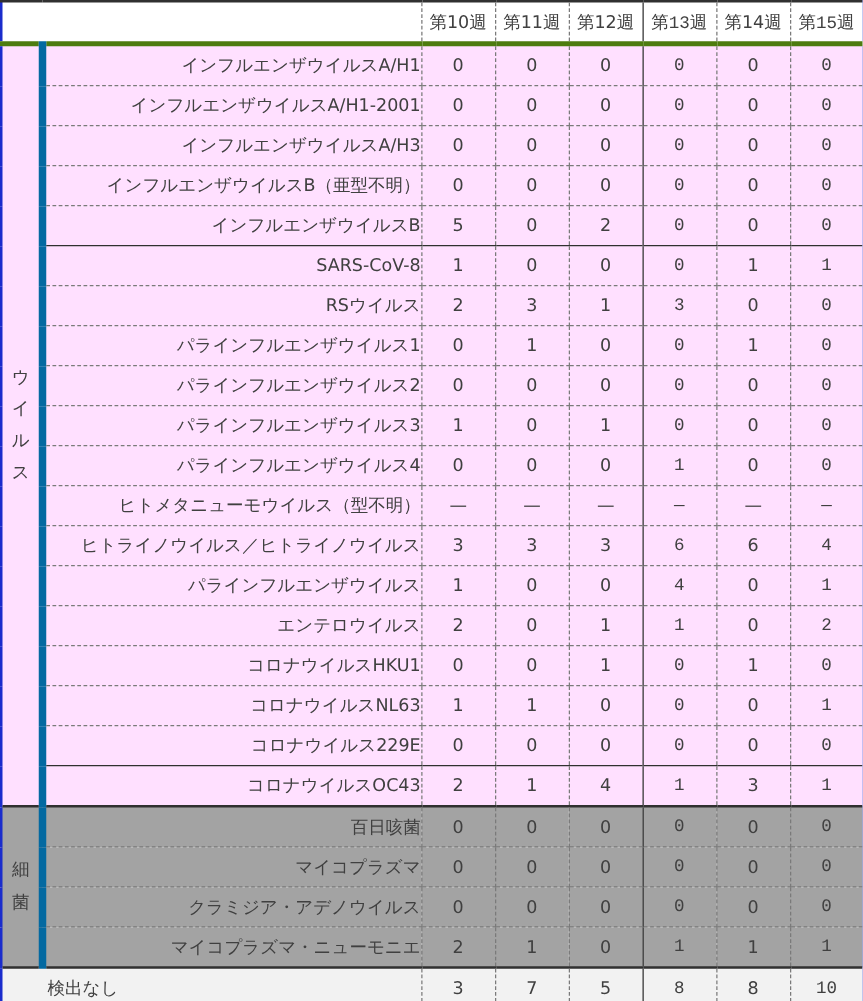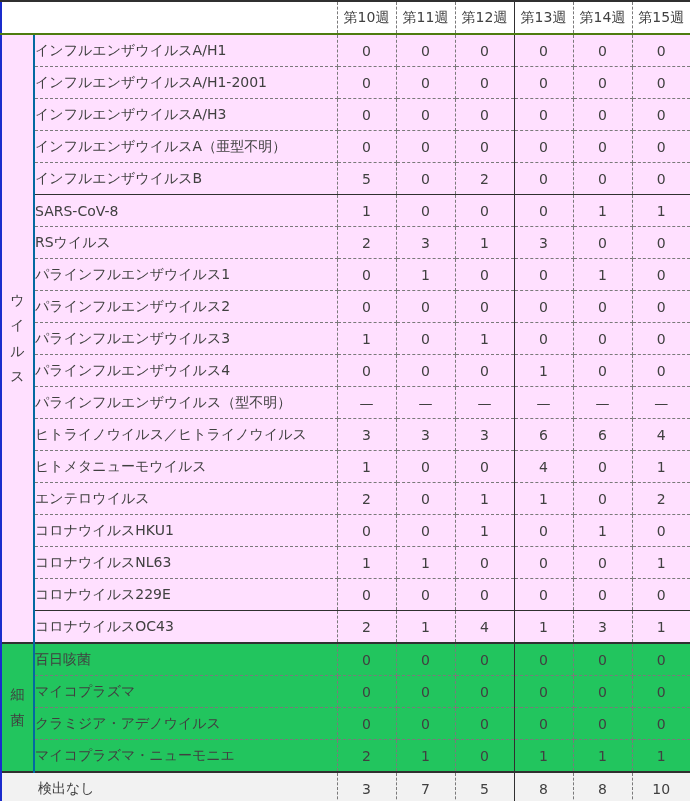--- a/index.html
+++ b/index.html
@@ -11,30 +11,30 @@
     height: 801px;
     color: #404040;
     font-size: 14px;
   }
   col.c-cat { width: 33px; }
   col.c-name { width: 303px; }
   col.c-wk { width: 59px; }
   td, th { padding: 0; height: 31px; border: 1px dashed #7a7a7a; font-weight: normal; }
   th.week-head { background: #ffffff; text-align: center; font-size: 14px; border-top: 2px solid #303030; }
   th.corner { background: #ffffff; border-top: 2px solid #303030; border-left: 2px solid #1a2ccc; }
-  tr.header-row th { border-bottom: 2px solid #4d7c0f; margin-top: 48px; }
-  td.name { padding-left: 0; text-align: left; white-space: nowrap; border-left: 2px solid #0369a1; }
+  tr.header-row th { border-bottom: 4px solid #4d7c0f; margin-top: 48px; }
+  td.name { padding-left: 0; text-align: right; white-space: nowrap; border-left: 6px solid #0369a1; }
   td.val { text-align: center; }
   td.cat { text-align: center; vertical-align: middle; border-left: 2px solid #1a2ccc; border-right: 1px solid #303030; line-height: 1.8; font-size: 14px; }
   tr.virus td { background: #ffe0ff; }
-  tr.bacteria td { background: #22c55e; }
+  tr.bacteria td { background: #a3a3a3; }
   tr.footer td { background: #f2f2f2; border-bottom: 2px solid #1a2ccc; }
   td.footer-label { text-align: left; padding-left: 36px; border-left: 2px solid #1a2ccc; }
-  .sep-13 { border-left: 1.5px solid #303030 !important; }
-  .last-col { border-right: 2px solid #1a2ccc !important; }
+  .sep-13 { border-left: 1.5px solid #303030 !important; font-family: Liberation Mono, monospace; }
+  .last-col { border-right: 2px solid #1a2ccc !important; font-family: Liberation Mono, monospace; }
   tr.group-break td { border-top: 2px solid #303030; }
   tr.section-break td { border-top: 1.5px solid #303030; }
 </style>
 </head>
 <body>
 
 <table class="pathogen-table">
   <colgroup>
     <col class="c-cat">
       <col class="c-name">
@@ -84,21 +84,21 @@
       <tr class="virus">
         <td class="name">インフルエンザウイルスA/H3</td>
         <td class="val">0</td>
         <td class="val">0</td>
         <td class="val">0</td>
         <td class="val sep-13">0</td>
         <td class="val">0</td>
         <td class="val last-col">0</td>
       </tr>
       <tr class="virus">
-        <td class="name">インフルエンザウイルスA（亜型不明）</td>
+        <td class="name">インフルエンザウイルスB（亜型不明）</td>
         <td class="val">0</td>
         <td class="val">0</td>
         <td class="val">0</td>
         <td class="val sep-13">0</td>
         <td class="val">0</td>
         <td class="val last-col">0</td>
       </tr>
       <tr class="virus">
         <td class="name">インフルエンザウイルスB</td>
         <td class="val">5</td>
@@ -156,39 +156,39 @@
       <tr class="virus">
         <td class="name">パラインフルエンザウイルス4</td>
         <td class="val">0</td>
         <td class="val">0</td>
         <td class="val">0</td>
         <td class="val sep-13">1</td>
         <td class="val">0</td>
         <td class="val last-col">0</td>
       </tr>
       <tr class="virus">
-        <td class="name">パラインフルエンザウイルス（型不明）</td>
+        <td class="name">ヒトメタニューモウイルス（型不明）</td>
         <td class="val">—</td>
         <td class="val">—</td>
         <td class="val">—</td>
         <td class="val sep-13">—</td>
         <td class="val">—</td>
         <td class="val last-col">—</td>
       </tr>
       <tr class="virus">
         <td class="name">ヒトライノウイルス／ヒトライノウイルス</td>
         <td class="val">3</td>
         <td class="val">3</td>
         <td class="val">3</td>
         <td class="val sep-13">6</td>
         <td class="val">6</td>
         <td class="val last-col">4</td>
       </tr>
       <tr class="virus">
-        <td class="name">ヒトメタニューモウイルス</td>
+        <td class="name">パラインフルエンザウイルス</td>
         <td class="val">1</td>
         <td class="val">0</td>
         <td class="val">0</td>
         <td class="val sep-13">4</td>
         <td class="val">0</td>
         <td class="val last-col">1</td>
       </tr>
       <tr class="virus">
         <td class="name">エンテロウイルス</td>
         <td class="val">2</td>

